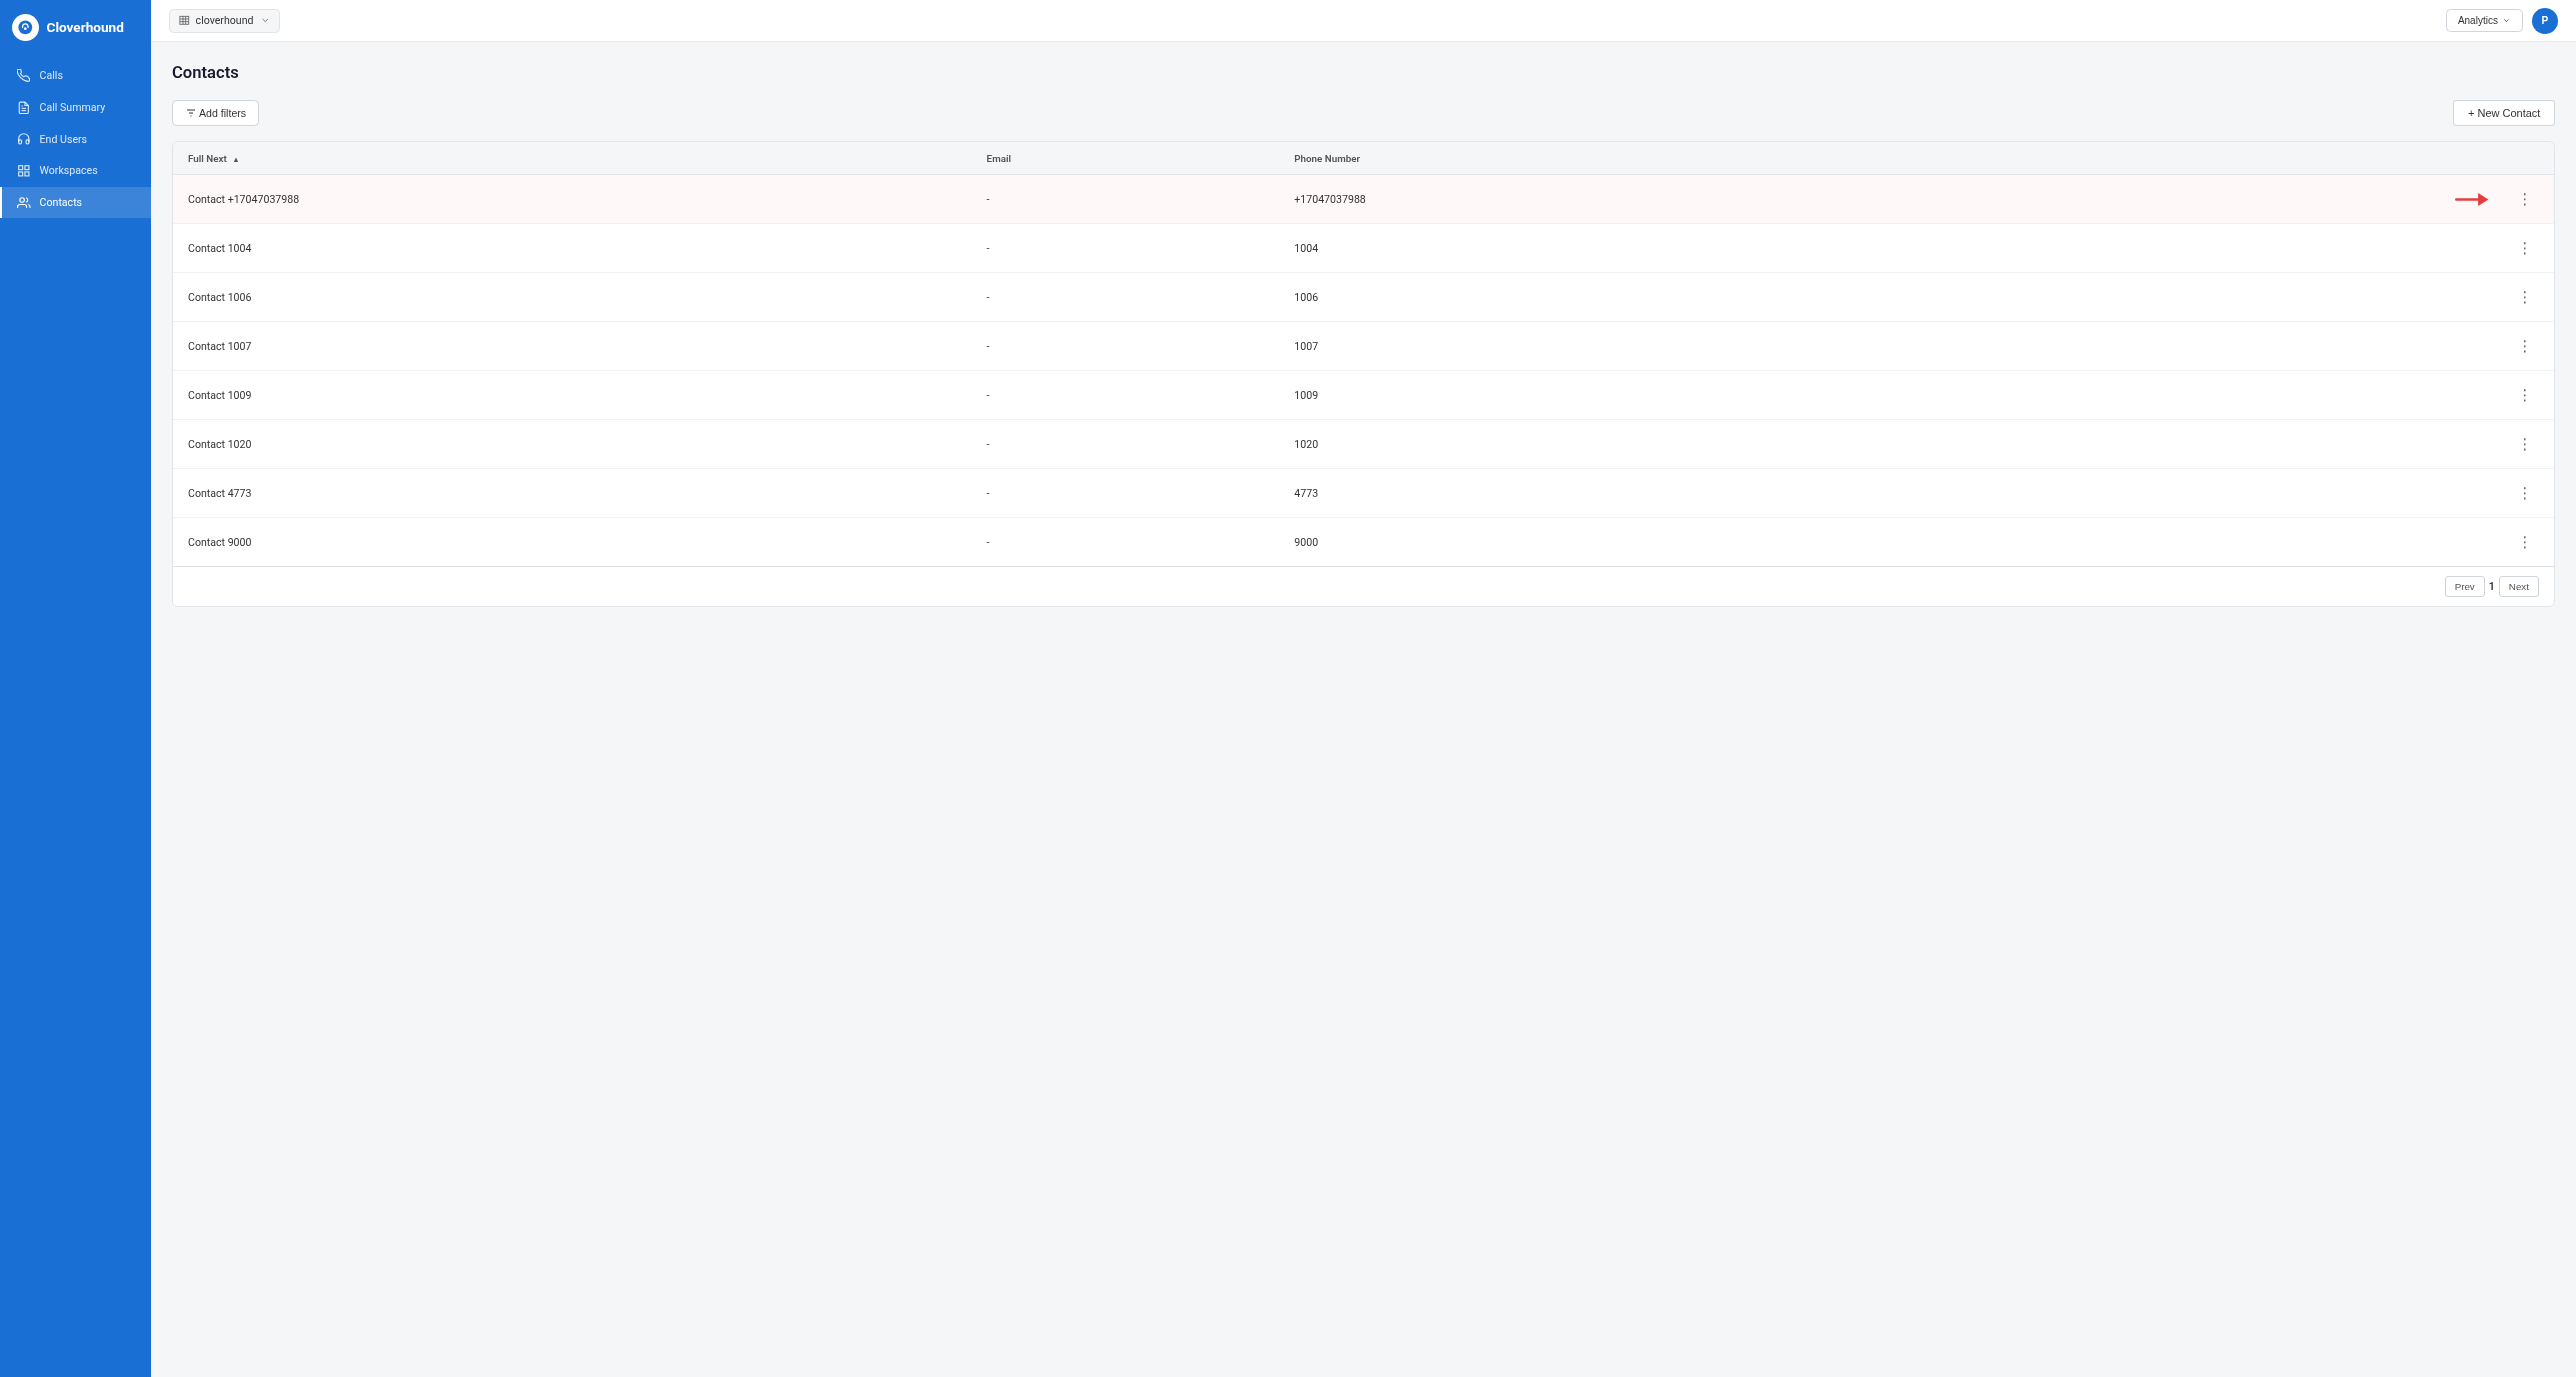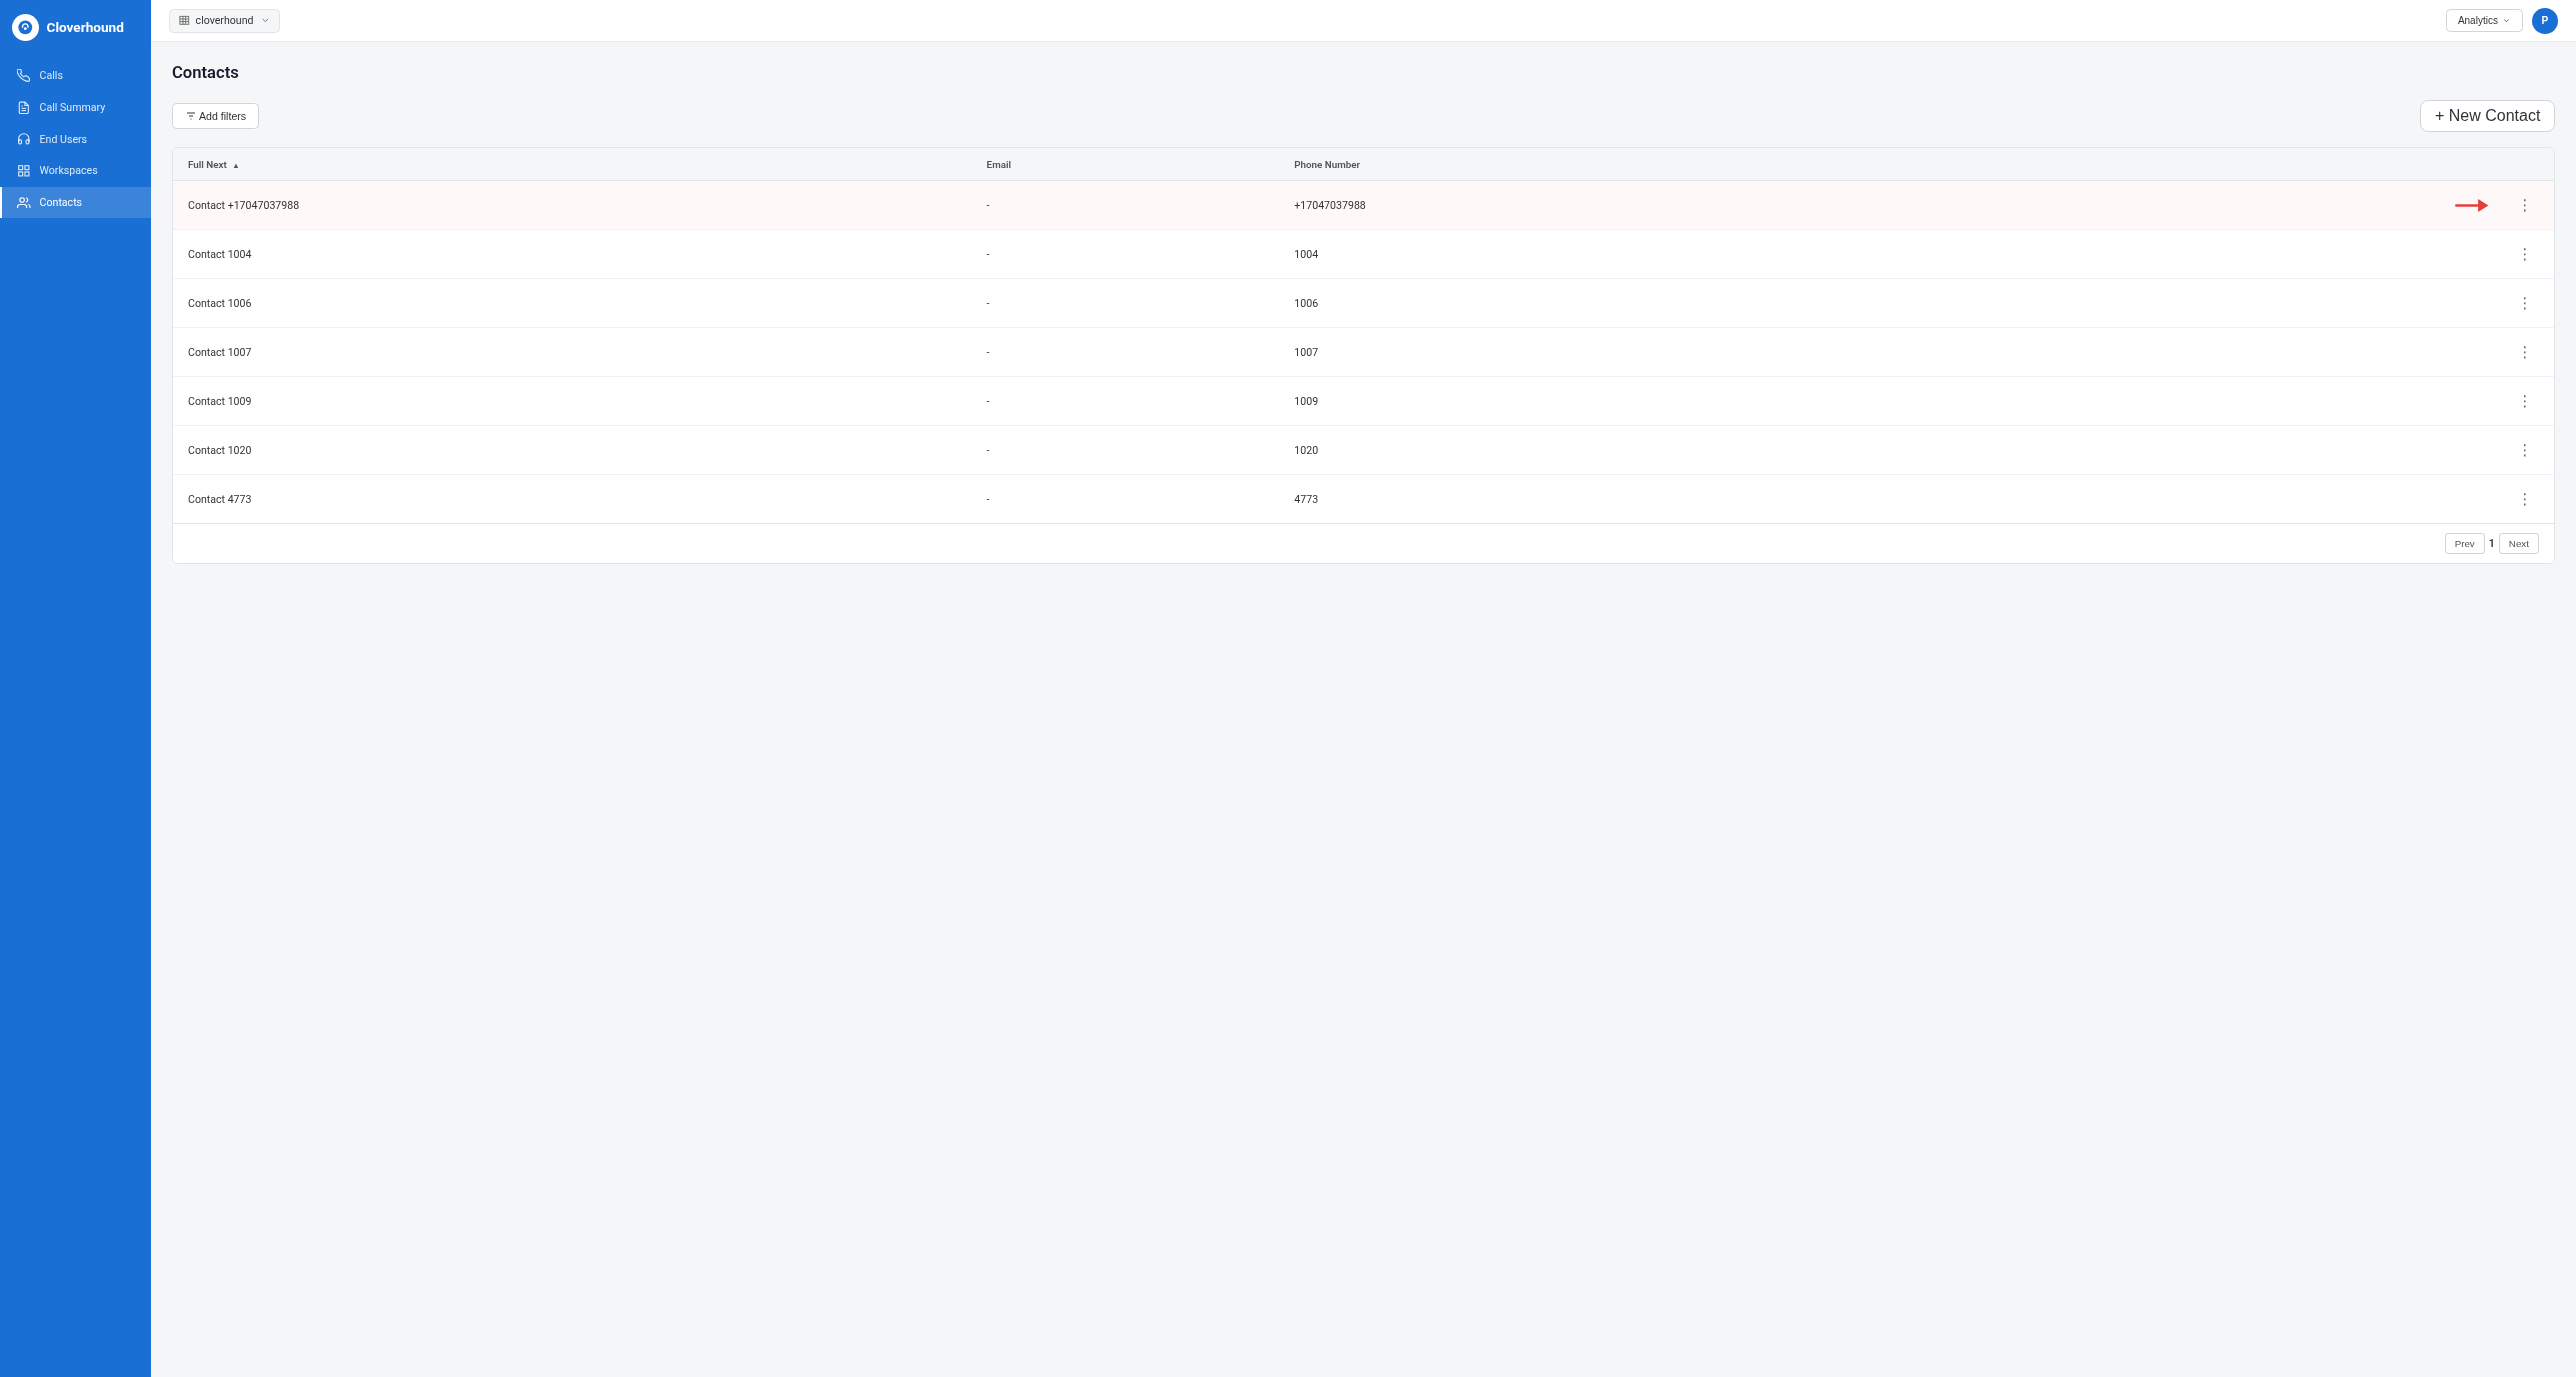--- a/index.html
+++ b/index.html
@@ -128,23 +128,23 @@
       cursor: pointer;
       background: white;
       color: #333;
     }
     .add-filters-btn svg { width: 12px; height: 12px; }
     .new-contact-btn {
       display: flex;
       align-items: center;
       gap: 4.5px;
       border: 0.8px solid #d0d4db;
-      border-radius: 8px;
+      border-radius: 3px;
       padding: 6px 13.6px;
-      font-size: 16px;
+      font-size: 11px;
       cursor: pointer;
       background: white;
       color: #333;
       font-weight: 500;
     }
 
     
     .table-wrapper {
       background: white;
       border: 0.8px solid #e0e3e8;
@@ -425,20 +425,30 @@
             <tr>
               <td>Contact 4773</td>
               <td>-</td>
               <td>
                 <div style="display: flex; justify-content: space-between; align-items: center;">
                   <span>4773</span>
                   <span class="three-dots">⋮</span>
                 </div>
               </td>
             </tr>
+            <tr>
+              <td>Contact 9000</td>
+              <td>-</td>
+              <td>
+                <div style="display: flex; justify-content: space-between; align-items: center;">
+                  <span>9000</span>
+                  <span class="three-dots">⋮</span>
+                </div>
+              </td>
+            </tr>
           </tbody>
       </table>
 
       <div class="pagination-bar">
         <button class="pagination-btn">
           <span>Prev</span>
         </button>
         <span class="page-number">1</span>
         <button class="pagination-btn">
           <span>Next</span>

